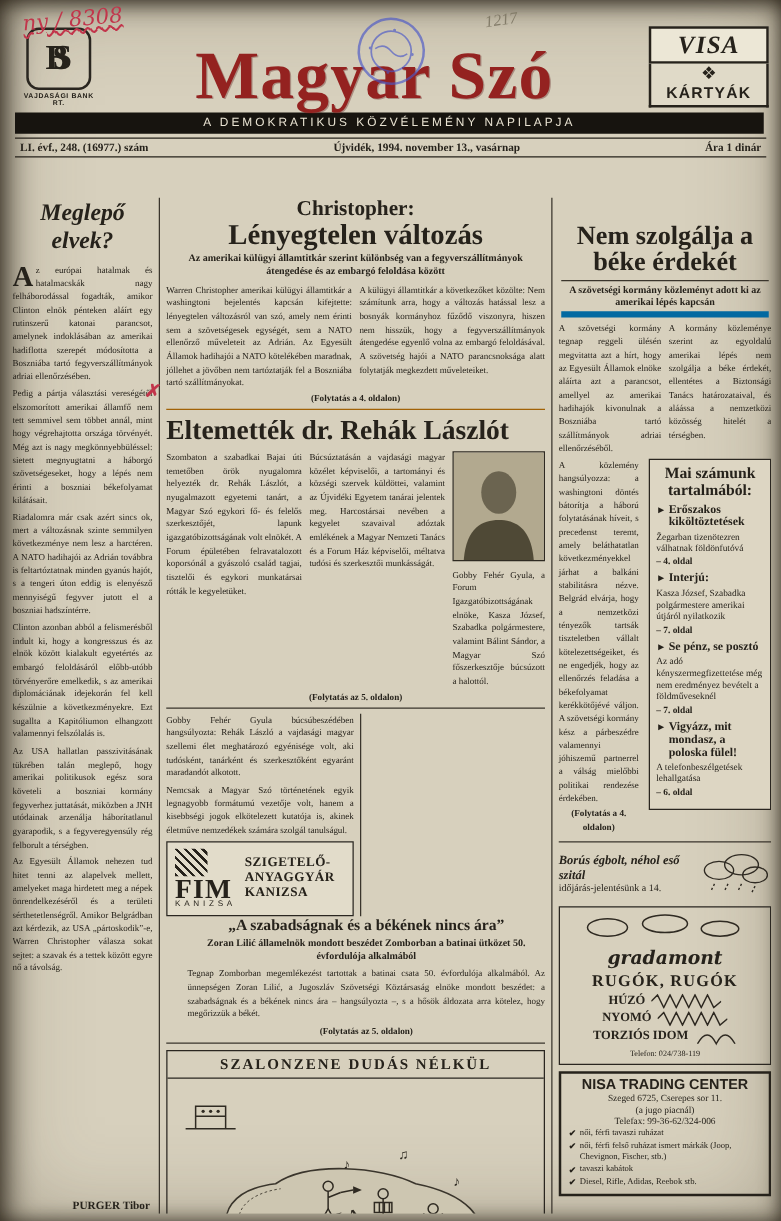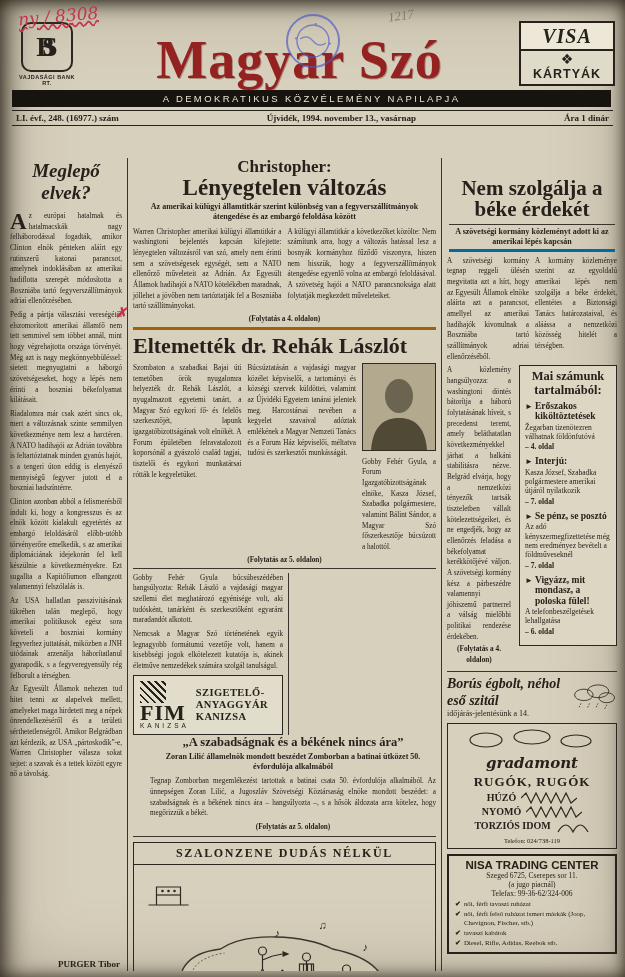--- a/index.html
+++ b/index.html
@@ -43,21 +43,21 @@
   .col-center{width:314px;padding:0 5px;border-right:1px solid #3a352c;overflow:hidden;box-sizing:border-box;}
   .col-right{flex:1;padding-left:5px;overflow:hidden;}
   .tiny{font-size:7.2px;line-height:1.48;text-align:justify;}
   .tiny p{margin:0 0 3px;}
   .tiny p.dc::first-letter{float:left;font-size:23px;line-height:.85;font-weight:bold;margin:1px 2px 0 0;}
   .cont{font-size:7.3px;font-weight:bold;text-align:center;margin-top:2px;}
   
   .h-meglepo{font-size:19px;font-weight:bold;font-style:italic;text-align:center;margin:2px 0 7px;}
   .byline{margin-top:auto;text-align:right;font-weight:bold;font-size:9px;padding:6px 2px 2px;}
   
-  .art-chris{border-bottom:3px solid #a16207;padding-bottom:4px;}
+  .art-chris{border-bottom:1px solid #a16207;padding-bottom:4px;}
   .chris-kicker{font-size:17px;font-weight:bold;text-align:center;margin:0;line-height:1;}
   .chris-title{font-size:23px;font-weight:bold;text-align:center;margin:1px 0 3px;line-height:1;}
   .subhead{font-size:8px;font-weight:bold;text-align:center;line-height:1.3;margin:0 8px 4px;}
   .cols2{display:flex;gap:6px;}
   .cols2>div{flex:1;}
   
   .art-rehak{border-bottom:1px solid #3a352c;padding:3px 0 4px;}
   .rehak-title{font-size:22px;font-weight:bold;margin:0 0 4px;}
   .rehak-cols{display:flex;gap:6px;}
   .rehak-cols .rc{flex:1;}
@@ -73,35 +73,35 @@
   .fim-city{font-size:6.5px;letter-spacing:3px;font-family:"Liberation Sans",sans-serif;}
   .fim-lines{font-size:10.5px;font-weight:bold;line-height:1.15;letter-spacing:.4px;}
   .h-szab{font-size:12.5px;font-weight:bold;text-align:center;margin:0 0 2px;line-height:1.15;}
   
   .cartoon{margin-top:5px;border:1.2px solid #2a2620;}
   .cartoon-title{border-bottom:1.2px solid #2a2620;text-align:center;font-weight:bold;font-size:12px;
     letter-spacing:1.6px;padding:3px 0;}
   .cartoon-body{position:relative;height:186px;}
   
   .h-nem{font-size:21px;font-weight:bold;text-align:center;line-height:1.02;margin:20px 0 3px;}
-  .nem-sub{border-top:1px solid #3a352c;border-bottom:3px solid #0369a1;padding:2px;font-size:8px;
+  .nem-sub{border-top:1px solid #3a352c;border-bottom:5px solid #0369a1;padding:2px;font-size:8px;
     font-weight:bold;text-align:center;margin:0 2px 4px;line-height:1.25;}
   .nem-row{display:flex;margin-top:3px;}
   .nr-left{width:64px;padding-right:4px;display:flex;flex-direction:column;}
   .nr-right{flex:1;padding-left:4px;}
   .contents{border:1.5px solid #2a2620;background:#ddd6c3;padding:4px 5px;}
   .contents-title{font-size:12.5px;font-weight:bold;text-align:center;line-height:1.05;margin-bottom:4px;}
   .ci{margin-bottom:5px;}
   .ci-head{display:flex;gap:2px;align-items:baseline;}
   .ci-arrow{font-size:8px;}
   .ci-title{font-size:9.5px;font-weight:bold;line-height:1.1;}
   .ci-text{font-size:7.5px;line-height:1.25;margin:1px 0;}
   .ci-page{font-size:7.5px;font-weight:bold;}
   .weather{display:flex;gap:4px;align-items:center;margin-top:5px;border-top:1px solid #3a352c;padding-top:4px;}
-  .wx1{font-size:14px;font-weight:bold;font-style:italic;line-height:1.15;}
+  .wx1{font-size:10px;font-weight:bold;font-style:italic;line-height:1.15;}
   .wx2{font-size:8px;}
   .rugok{margin-top:5px;border:1.5px solid #2a2620;padding:4px 5px;text-align:center;}
   .rugok-brand{font-family:"DejaVu Serif",serif;font-style:italic;font-weight:bold;font-size:15px;}
   .rugok-title{font-size:13px;font-weight:bold;letter-spacing:1px;margin:2px 0;}
   .rug-row{display:flex;align-items:flex-start;gap:5px;justify-content:center;margin:2px 0;}
   .rug-label{font-size:10px;font-weight:bold;}
   .rugok-phone{font-size:6.5px;margin-top:3px;}
   .nisa{margin-top:5px;border:2px solid #26221b;padding:3px 6px;}
   .nisa-title{font-size:11.5px;font-weight:bold;text-align:center;font-family:"Liberation Sans",sans-serif;}
   .nisa-addr{font-size:7.5px;text-align:center;}

